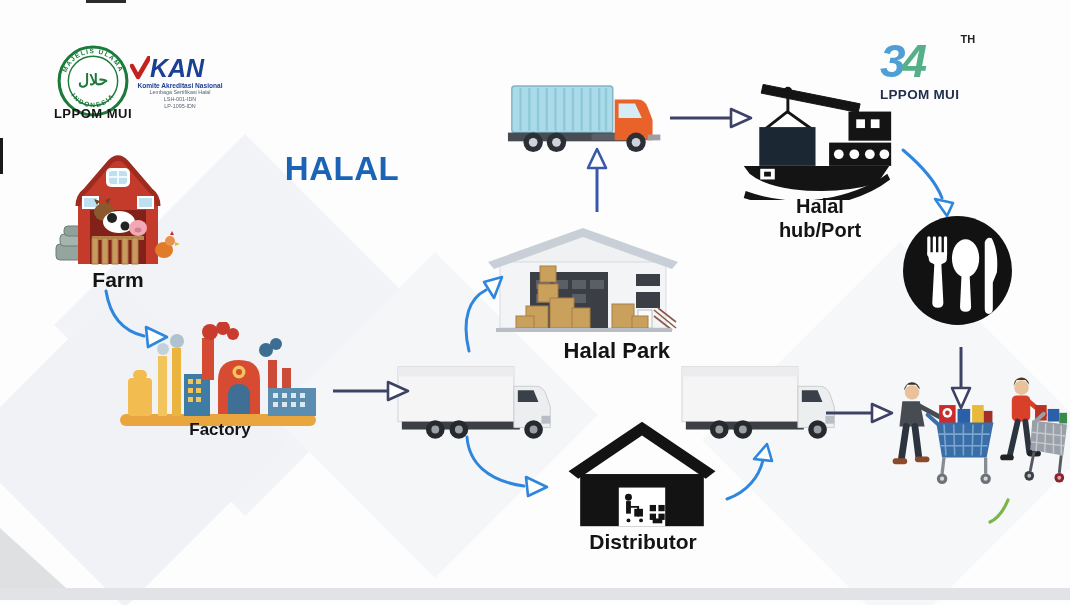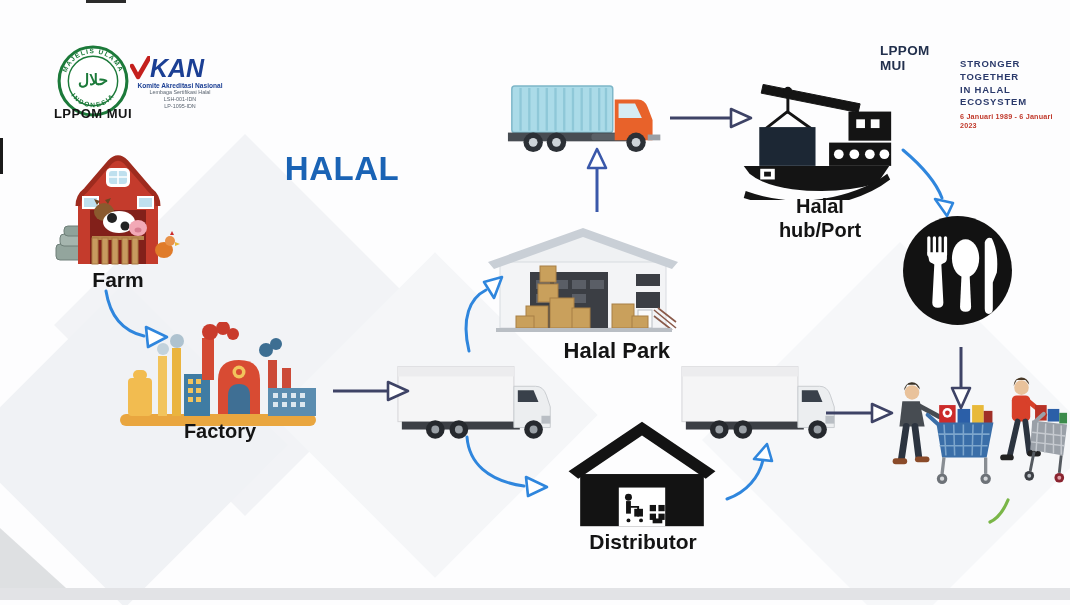--- a/index.html
+++ b/index.html
@@ -74,26 +74,24 @@
       <span class="kan-name">KAN</span>
     </div>
     <div class="kan-sub1">Komite Akreditasi Nasional</div>
     <div class="kan-sub2">Lembaga Sertifikasi Halal</div>
     <div class="kan-sub2">LSH-001-IDN</div>
     <div class="kan-sub2">LP-1095-IDN</div>
   </div>
 
   <div id="anniv">
     <div>
+      <div class="anniv-num">
+        <span class="n3">3</span><span class="n4">4</span><span class="th">TH</span>
+      </div>
       <div class="anniv-org">LPPOM MUI</div>
-    </div>
-    <div class="anniv-right">
-      <div class="tagline">STRONGER TOGETHER</div>
-      <div class="tagline">IN HALAL ECOSYSTEM</div>
-      <div class="dates">6 Januari 1989 - 6 Januari 2023</div>
     </div>
   </div>
 
   <div id="main-title">
     <div>HALAL</div>
   </div>
 
   <div class="icon" style="left:52px;top:146px;">
     <svg width="132" height="122" viewBox="0 0 132 122">
       <g>
@@ -172,21 +170,21 @@
           <rect x="166" y="71" width="5" height="5"></rect>
           <rect x="175" y="71" width="5" height="5"></rect>
           <rect x="184" y="71" width="5" height="5"></rect>
         <rect x="157" y="80" width="5" height="5"></rect>
           <rect x="166" y="80" width="5" height="5"></rect>
           <rect x="175" y="80" width="5" height="5"></rect>
           <rect x="184" y="80" width="5" height="5"></rect>
       </g>
     </svg>
   </div>
-  <div class="lbl" style="left:150px;top:420px;width:140px;text-align:center;font-size:20px;">Factory</div>
+  <div class="lbl" style="left:150px;top:420px;width:140px;text-align:center;font-size:17px;">Factory</div>
 
   <div class="icon" style="left:506px;top:80px;">
     <svg width="165" height="78" viewBox="0 0 170 80">
       <rect x="6" y="6" width="104" height="48" rx="3" fill="#abdbe8" stroke="#7db6c8" stroke-width="1.5"></rect>
       <g stroke="#8fc8d8" stroke-width="2.4">
         <line x1="15" y1="8" x2="15" y2="52"></line>
           <line x1="24" y1="8" x2="24" y2="52"></line>
           <line x1="33" y1="8" x2="33" y2="52"></line>
         <line x1="42" y1="8" x2="42" y2="52"></line>
           <line x1="51" y1="8" x2="51" y2="52"></line>

